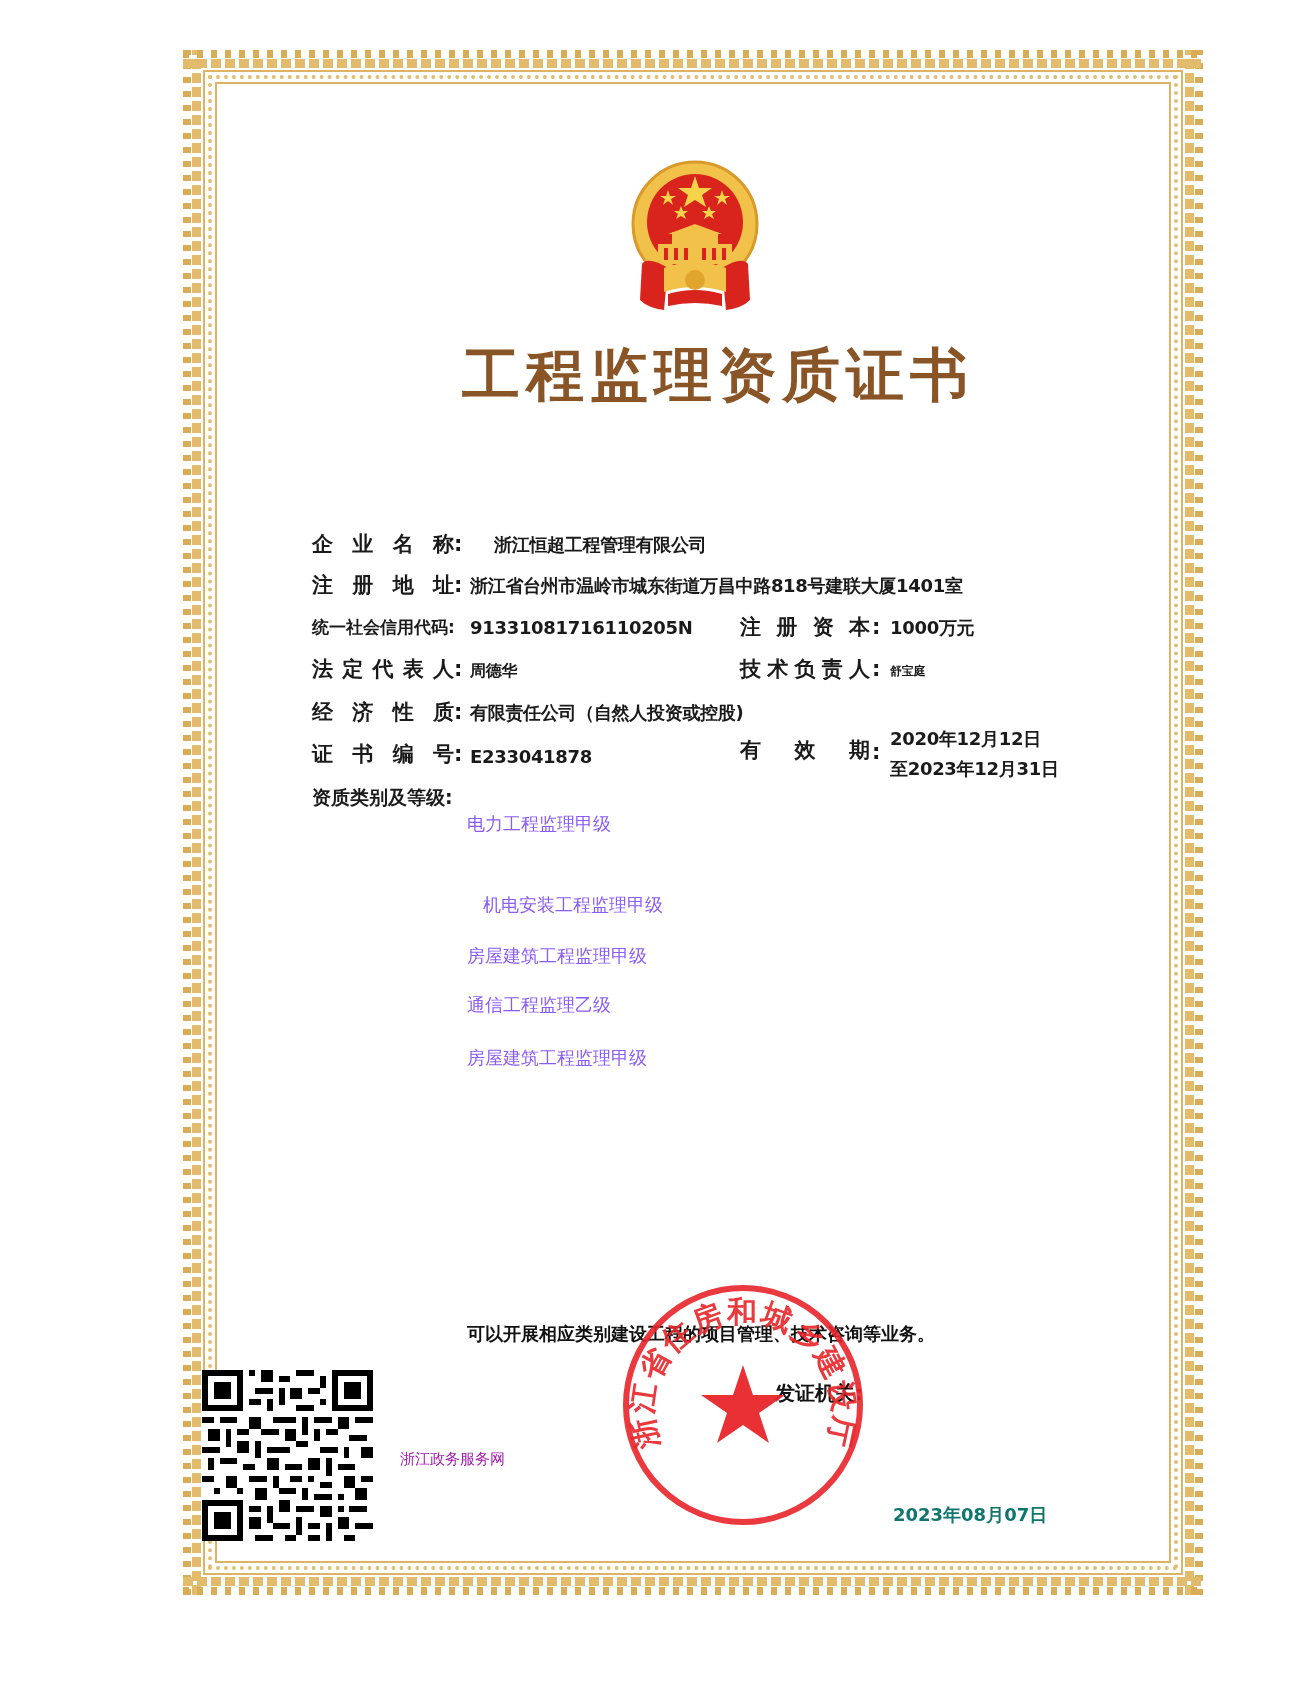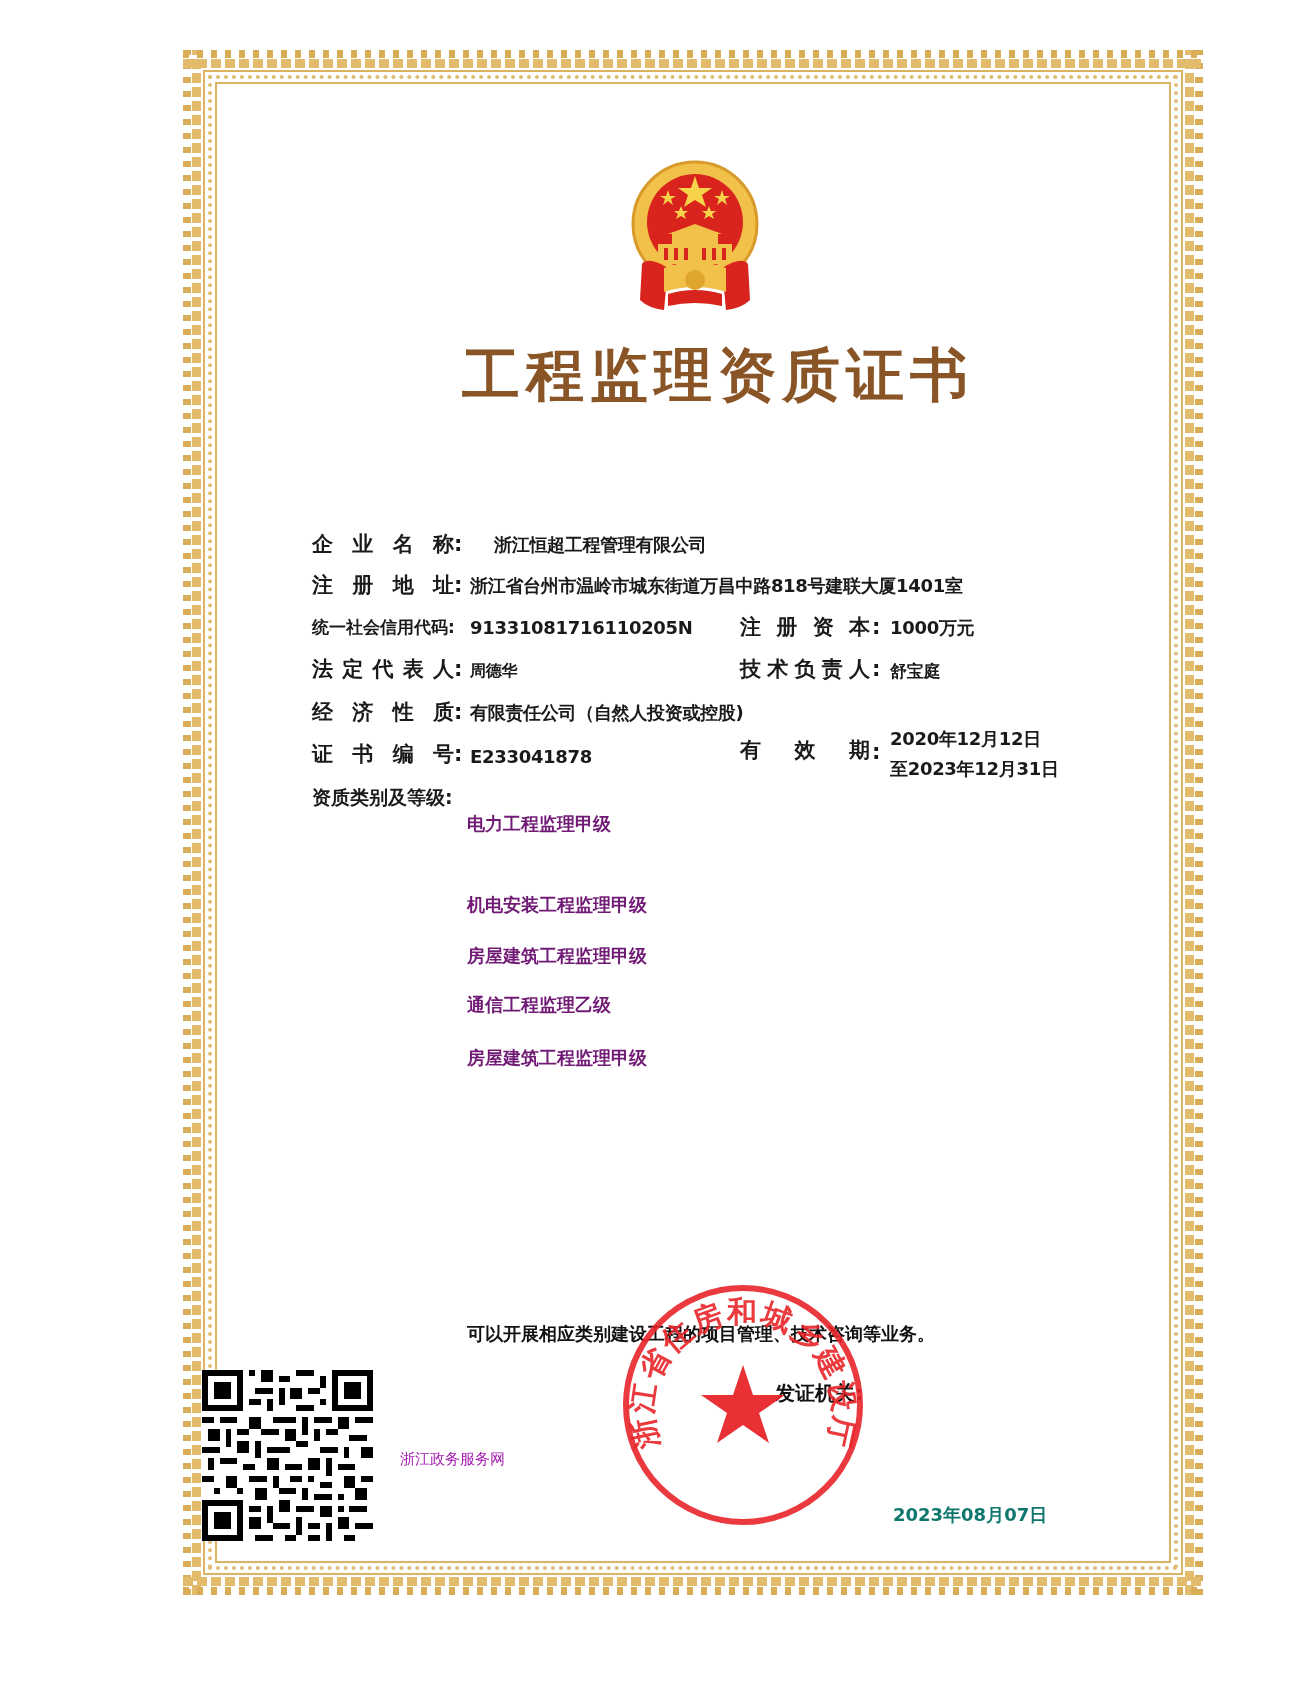--- a/index.html
+++ b/index.html
@@ -22,21 +22,21 @@
   .frame-line1{position:absolute;left:203px;top:70px;width:980px;height:1505px;box-sizing:border-box;border:2px solid #dcb463;}
   .frame-dots{position:absolute;left:208px;top:75px;width:970px;height:1495px;box-sizing:border-box;border:4px dotted #e0bd72;}
   .frame-line2{position:absolute;left:215px;top:82px;width:956px;height:1481px;box-sizing:border-box;border:2px solid #dcb463;}
 
   .emblem{position:absolute;left:628px;top:160px;width:134px;height:152px;}
   .title{position:absolute;left:462px;top:340px;width:470px;height:70px;font-family:"DejaVu Serif","Liberation Serif",serif;font-size:58px;font-weight:bold;color:#8a5526;letter-spacing:6px;white-space:nowrap;line-height:70px;}
 
   .label{position:absolute;font-size:21px;font-weight:bold;color:#1a1a1a;white-space:nowrap;line-height:24px;}
   .val{position:absolute;font-size:18px;font-weight:bold;color:#1a1a1a;white-space:nowrap;line-height:24px;letter-spacing:-0.3px;}
   .spread{display:flex;justify-content:space-between;}
-  .qual{position:absolute;left:467px;font-size:18px;font-weight:bold;color:#701a75;white-space:nowrap;line-height:24px;}
+  .qual{position:absolute;left:467px;font-size:18px;font-weight:normal;color:#8b5cf6;white-space:nowrap;line-height:24px;}
 
   .scope{position:absolute;left:467px;top:1322px;font-size:18px;font-weight:bold;color:#111;white-space:nowrap;}
   .issuer{position:absolute;left:775px;top:1380px;font-size:20px;font-weight:bold;color:#111;white-space:nowrap;}
   .issue-date{position:absolute;left:893px;top:1503px;font-size:18px;font-weight:bold;color:#0f766e;white-space:nowrap;}
   .seal{position:absolute;left:621px;top:1283px;width:244px;height:244px;}
   .qr{position:absolute;left:202px;top:1370px;width:171px;height:171px;background:#fff;}
   .qr-caption{position:absolute;left:400px;top:1450px;font-size:15px;color:#a21caf;white-space:nowrap;}
 </style>
 </head>
 <body>
@@ -118,21 +118,21 @@
 <div class="val" style="left:470px;top:659px;font-size:16px;">周德华</div>
 
 <div class="label spread" style="left:740px;top:657px;width:130px;">
   <span>技</span>
     <span>术</span>
     <span>负</span>
     <span>责</span>
     <span>人</span>
 </div>
 <span class="label" style="left:872px;top:657px;">:</span>
-<div class="val" style="left:890px;top:659px;font-size:17px;">舒宝庭</div>
+<div class="val" style="left:890px;top:659px;font-size:12px;">舒宝庭</div>
 
 <div class="label spread" style="left:312px;top:700px;width:142px;">
   <span>经</span>
     <span>济</span>
     <span>性</span>
     <span>质</span>
 </div>
 <span class="label" style="left:454px;top:700px;">:</span>
 <div class="val" style="left:470px;top:701px;">有限责任公司（自然人投资或控股)</div>
 
@@ -149,21 +149,21 @@
   <span>有</span>
     <span>效</span>
     <span>期</span>
 </div>
 <span class="label" style="left:872px;top:740px;">:</span>
 <div class="val" style="left:890px;top:727px;">2020年12月12日</div>
 <div class="val" style="left:890px;top:757px;">至2023年12月31日</div>
 
 <div class="label" style="left:312px;top:785px;font-size:19px;text-align:center;">资质类别及等级:</div>
 <div class="qual" style="top:812px;">电力工程监理甲级</div>
-<div class="qual" style="top:893px;">机电安装工程监理甲级</div>
+<div class="qual" style="top:893px;margin-left:16px;">机电安装工程监理甲级</div>
 <div class="qual" style="top:944px;">房屋建筑工程监理甲级</div>
 <div class="qual" style="top:993px;">通信工程监理乙级</div>
 <div class="qual" style="top:1046px;text-align:right;">房屋建筑工程监理甲级</div>
 
 <div class="scope">可以开展相应类别建设工程的项目管理、技术咨询等业务。</div>
 <div class="issuer">发证机关:</div>
 
 <svg class="seal" viewBox="0 0 244 244">
   <defs>
     <path id="sealArc" d="M 42 170 A 90 90 0 1 1 202 170"></path>

